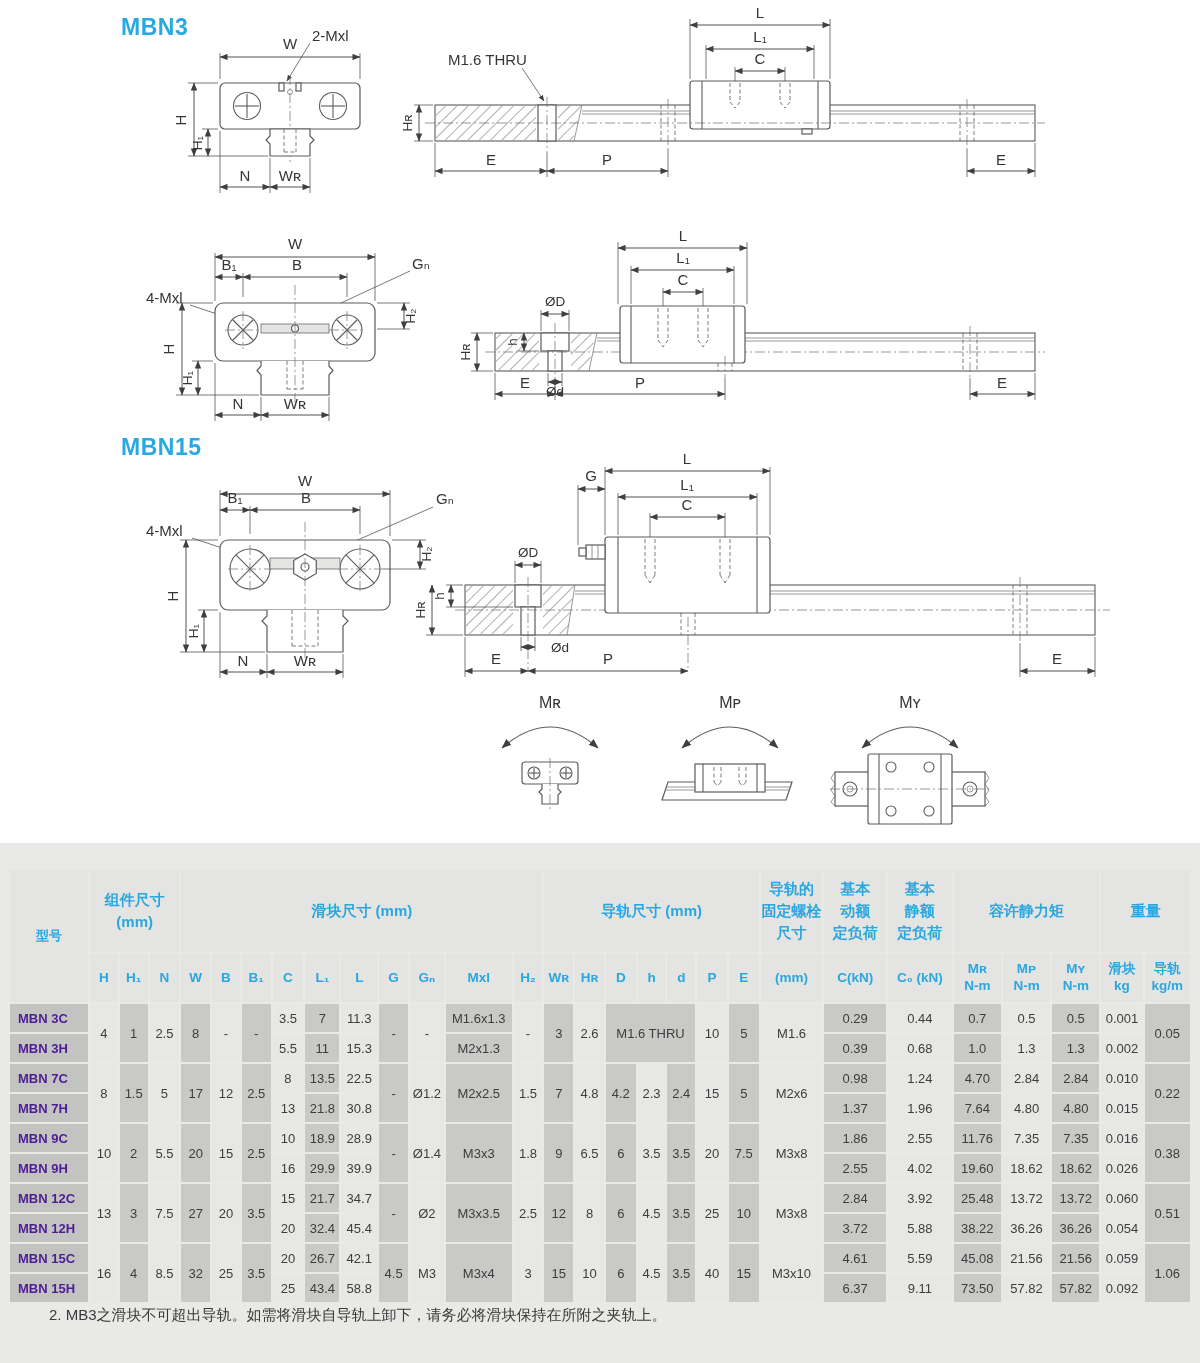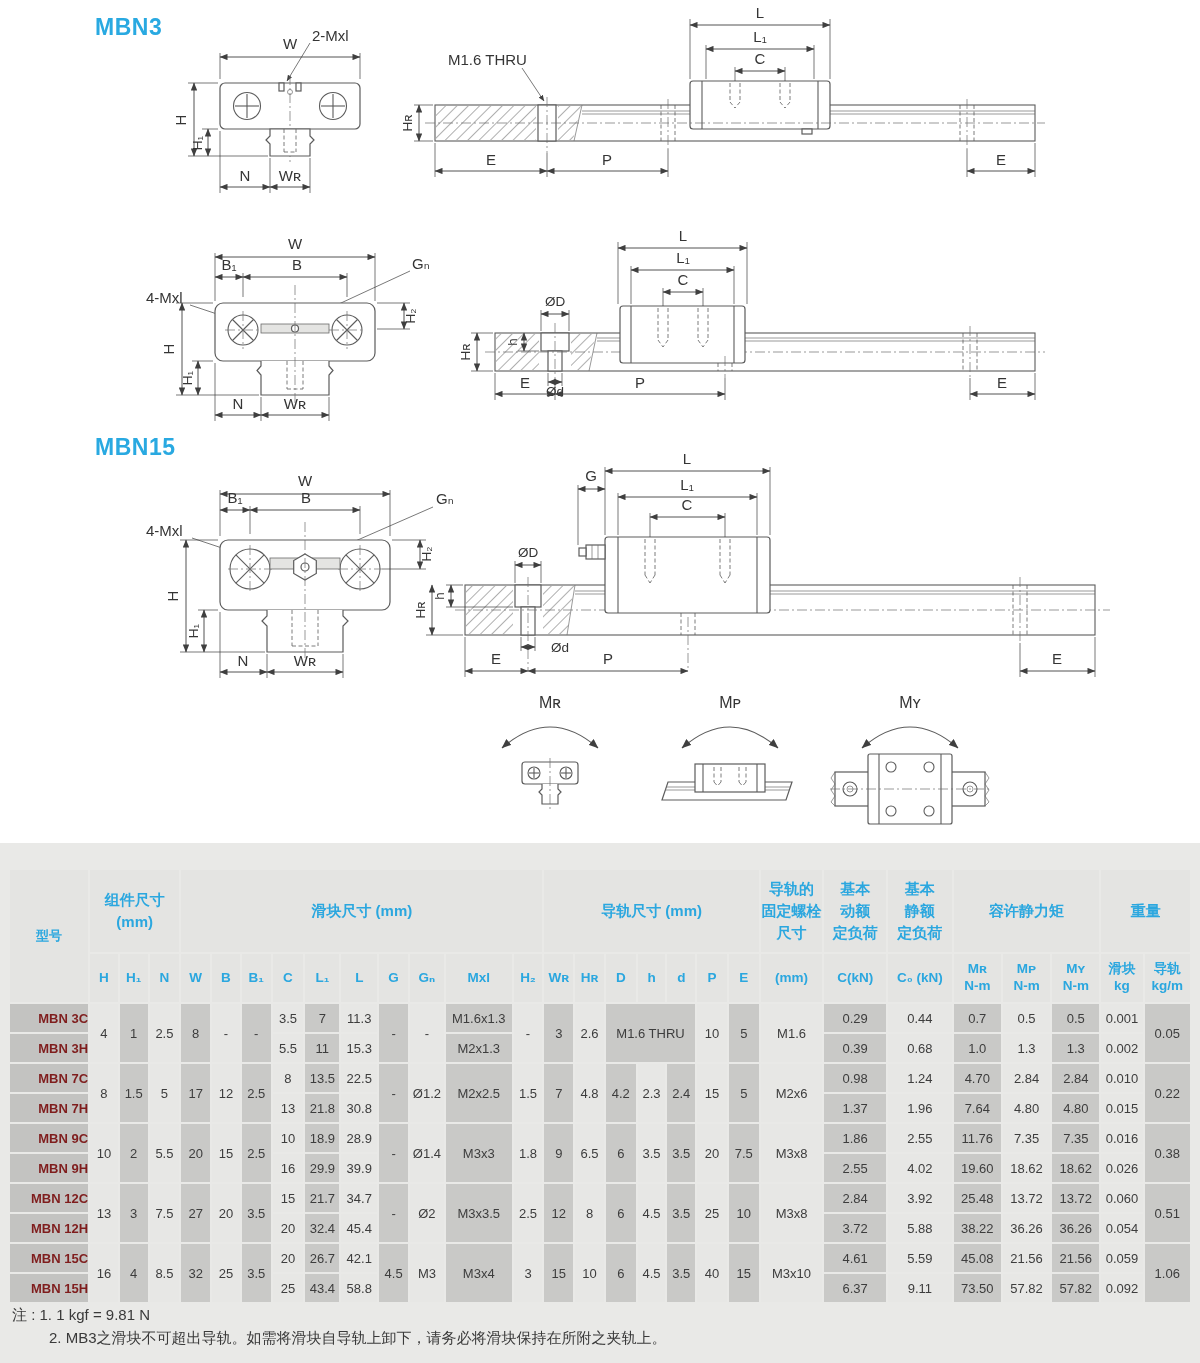--- a/index.html
+++ b/index.html
@@ -1,19 +1,19 @@
 <!DOCTYPE html>
 <html><head>
 <meta charset="utf-8">
 <style>
   html,body{margin:0;padding:0;}
   body{width:1200px;height:1363px;position:relative;background:#fff;
        font-family:"Liberation Sans","DejaVu Sans",sans-serif;}
   .page{position:absolute;inset:0;overflow:hidden;}
-  .diagram-title{position:absolute;color:#29a9e1;font-weight:bold;font-size:23px;letter-spacing:0.5px;}
+  .diagram-title{position:absolute;color:#29a9e1;font-weight:bold;font-size:23px;letter-spacing:0.5px;margin-left:26px;}
   #t-mbn3{left:95px;top:14px;}
   #t-mbn7912{left:95px;top:190px;}
   #t-mbn15{left:95px;top:434px;}
   #drawings{position:absolute;left:0;top:0;}
   
   .d-out{fill:#fff;stroke:#5c5c5c;stroke-width:1.2;}
   .d-band{fill:#e4e4e2;stroke:#6a6a6a;stroke-width:0.8;}
   .d-ln{fill:none;stroke:#5c5c5c;stroke-width:1.1;}
   .d-thin{fill:none;stroke:#6f6f6f;stroke-width:0.7;}
   .d-dash{fill:none;stroke:#5c5c5c;stroke-width:0.8;stroke-dasharray:4 2.5;}
@@ -27,21 +27,21 @@
   .table-section{position:absolute;left:0;top:843px;width:1200px;height:520px;background:#e9e9e7;}
   table#spec-table{border-collapse:separate;border-spacing:2px;table-layout:fixed;
       width:1184px;margin:25px 8px 0 8px;}
   #spec-table th,#spec-table td{text-align:center;vertical-align:middle;overflow:hidden;padding:0;}
   #spec-table th{background:#e4e4e2;color:#2ba7df;font-weight:bold;white-space:pre-line;}
   #spec-table th.t1{height:82px;font-size:15px;line-height:1.45;}
   #spec-table th.t2{height:48px;font-size:13.5px;line-height:1.25;}
   #spec-table th.model-h{font-size:13px;}
   #spec-table td{background:#e7e7e5;color:#3d3d3d;font-size:13px;height:28px;}
   #spec-table td.dark{background:#c9c9c7;}
-  #spec-table td.model{background:#c3c3c1;text-align:right;padding-left:8px;font-weight:bold;color:#7f1d1d;}
+  #spec-table td.model{background:#c3c3c1;text-align:left;padding-left:8px;font-weight:bold;color:#4c1d95;}
   .notes{position:absolute;left:12px;top:460px;color:#3a3a3a;font-size:15px;line-height:1.55;}
   .notes .l2{margin-left:37px;}
 </style>
 </head>
 <body>
 
 <div class="page">
 
   <div class="diagram-title" id="t-mbn3">MBN3</div>
   <div class="diagram-title" id="t-mbn15">MBN15</div>
@@ -778,17 +778,16 @@
             <td class="dark">6.37</td>
             <td>9.11</td>
             <td class="dark">73.50</td>
             <td>57.82</td>
             <td class="dark">57.82</td>
             <td>0.092</td>
           </tr>
         </tbody>
     </table>
     <div class="notes">
-      <div><span>注 :</span> <span>1. 1 kgf = 9.81 N</span></div>
       <div class="l2">2. MB3之滑块不可超出导轨。如需将滑块自导轨上卸下，请务必将滑块保持在所附之夹轨上。</div>
     </div>
   </div>
 </div>
 
 </body></html>

